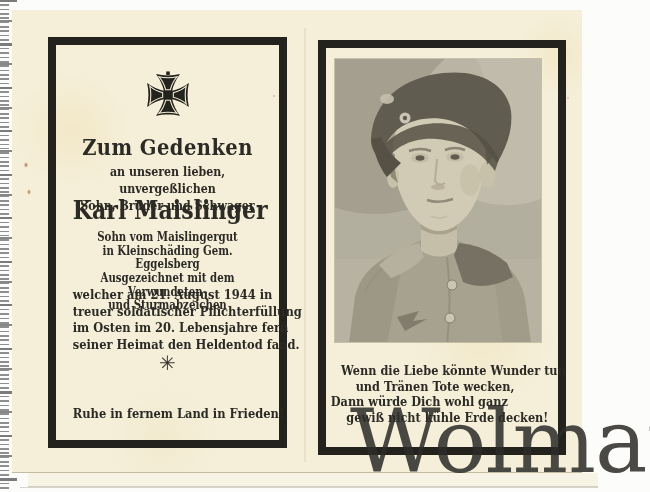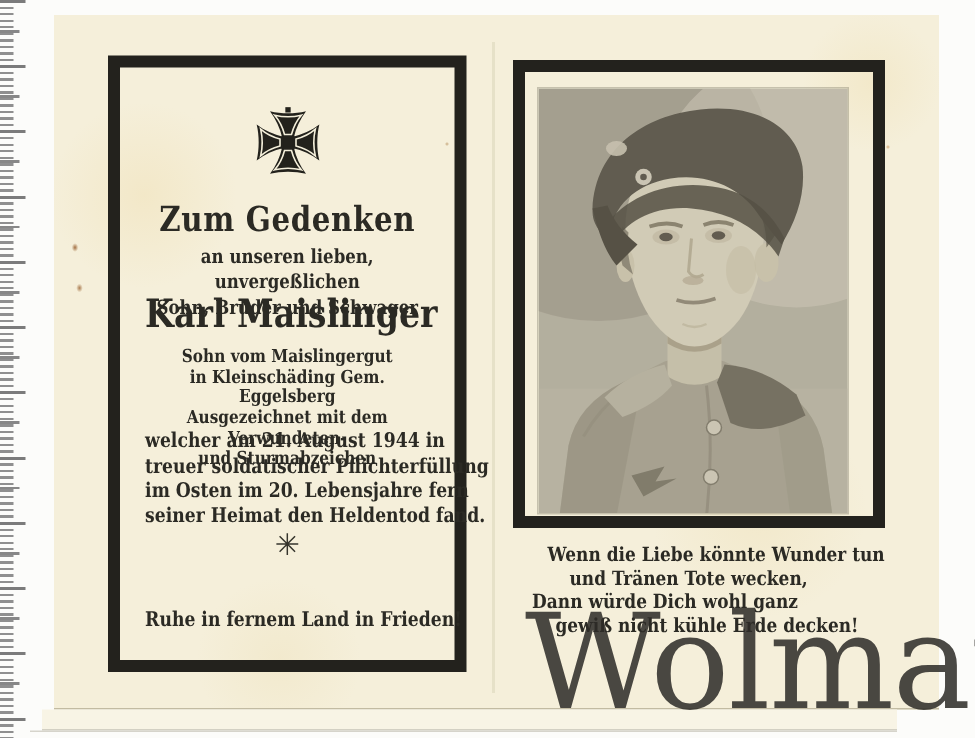--- a/index.html
+++ b/index.html
@@ -7,40 +7,40 @@
   .scene{position:relative;width:650px;height:492px;background:#fcfcfa;overflow:hidden;}
 
   
   .ruler{position:absolute;left:0;top:0;width:20px;height:492px;background:#fcfcfa;}
   .ruler .ticks{position:absolute;left:0;top:0;bottom:0;}
   .ruler .minor{width:9px;background:repeating-linear-gradient(to bottom,#8f8f8f 0 1.6px,transparent 1.6px 4.35px);}
   .ruler .mid{width:13px;background:repeating-linear-gradient(to bottom,transparent 0 19.9px,#878787 19.9px 21.7px,transparent 21.7px 43.5px);}
   .ruler .major{width:17px;background:repeating-linear-gradient(to bottom,#7b7b7b 0 2px,transparent 2px 43.5px);}
 
   
-  .card{position:absolute;left:36px;top:10px;width:570px;height:462px;
+  .card{position:absolute;left:12px;top:10px;width:570px;height:462px;
     background:
       radial-gradient(circle at 60px 120px, rgba(233,203,128,.20), transparent 62px),
       radial-gradient(circle at 470px 330px, rgba(228,198,122,.16), transparent 72px),
       radial-gradient(circle at 545px 45px, rgba(233,208,138,.20), transparent 46px),
       radial-gradient(circle at 150px 430px, rgba(225,200,130,.14), transparent 55px),
       radial-gradient(3px 4px at 14px 155px, rgba(146,86,36,.85), transparent 72%),
       radial-gradient(3px 4px at 17px 182px, rgba(152,96,46,.80), transparent 72%),
       radial-gradient(2px 2px at 262px 86px, rgba(160,110,50,.55), transparent 72%),
       radial-gradient(2px 2px at 556px 88px, rgba(190,120,50,.55), transparent 72%),
       #f5efda;
-    border-bottom:1.5px solid #c2bba2;padding-left:20px;}
+    border-bottom:1.5px solid #c2bba2;}
   .card-fold{position:absolute;left:28px;top:473px;width:570px;height:13px;background:#f8f4e5;border-bottom:1px solid #d3d0c3;}
   .bottom-line{position:absolute;left:20px;top:487px;width:578px;height:1px;background:#d6d4cb;}
   .center-fold{position:absolute;left:292px;top:18px;width:2px;height:434px;background:rgba(168,158,122,.18);}
 
   
   .panel{position:absolute;box-sizing:border-box;border:8px solid #23221d;}
   .panel-left{left:36px;top:27px;width:239px;height:411px;}
-  .panel-right{left:306px;top:30px;width:248px;height:312px;}
+  .panel-right{left:306px;top:30px;width:248px;height:415px;}
 
   .pl-item{position:absolute;left:0;width:100%;text-align:center;color:#2b2a24;}
   .narrow{transform:scaleX(.85);}
   .cross-wrap{top:26px;}
   .heading{top:88px;font-size:23px;font-weight:bold;letter-spacing:.5px;}
   .dedication{top:118px;font-size:13px;font-weight:bold;line-height:1.32;}
   .name{top:150px;font-size:26px;font-weight:bold;white-space:nowrap;}
   .origin{top:186px;font-size:12px;font-weight:bold;line-height:1.14;}
   .obituary{top:241px;font-size:13.5px;font-weight:bold;line-height:1.24;white-space:nowrap;}
   .ornament{top:306px;font-size:20px;color:#35342c;font-family:"DejaVu Sans",sans-serif;}

